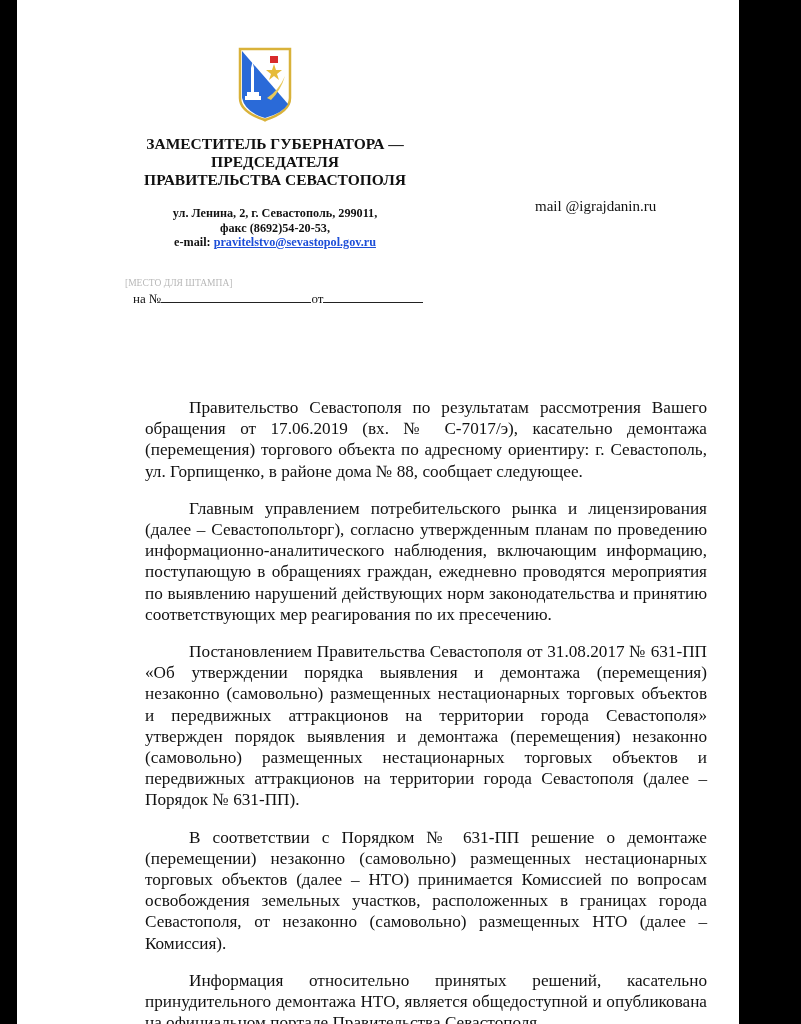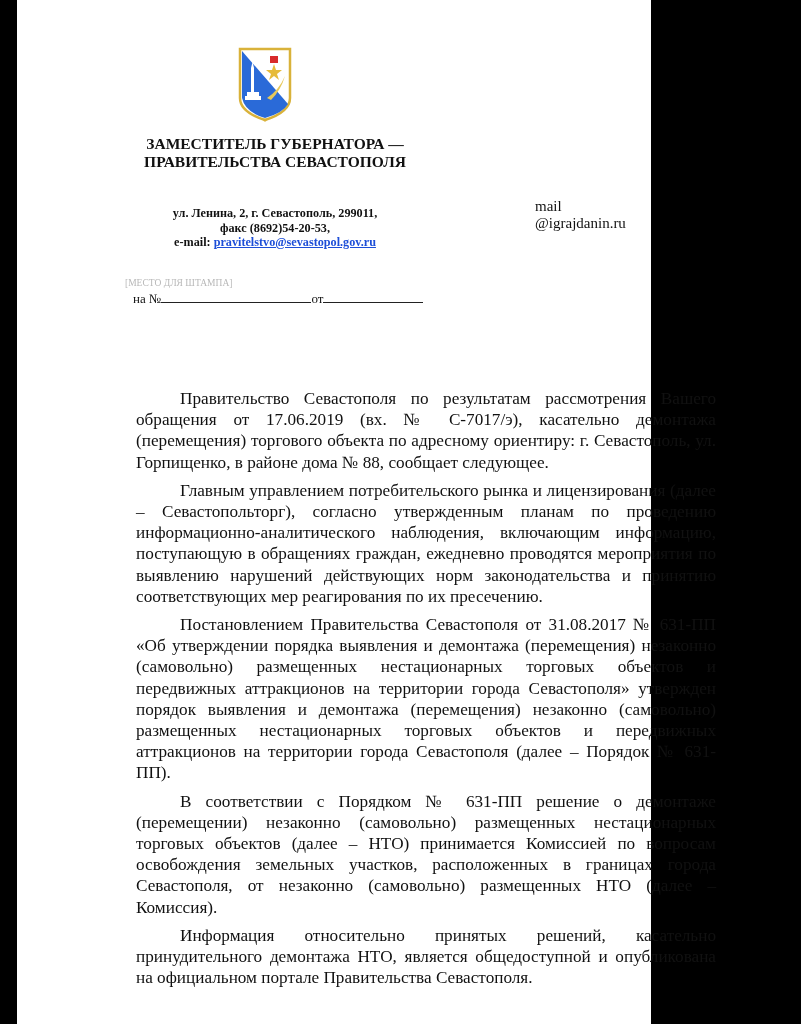--- a/index.html
+++ b/index.html
@@ -4,21 +4,21 @@
 <style>
   html, body { margin: 0; padding: 0; }
   body {
     width: 801px; height: 1024px; overflow: hidden;
     background: #000;
     position: relative;
     font-family: "Liberation Serif", serif;
     color: #111;
   }
   .page {
-    position: absolute; left: 17px; top: 0; width: 634px; height: 1024px;
+    position: absolute; left: 17px; top: 0; width: 722px; height: 1024px;
     background: #fff;
   }
   .arms {
     position: absolute; left: 220px; top: 46px; width: 56px; height: 78px;
   }
   .heading {
     position: absolute; left: 108px; top: 135px; width: 300px;
     text-align: center; font-weight: bold; font-size: 15.5px; line-height: 18px;
   }
   .contacts {
@@ -34,21 +34,21 @@
     position: absolute; left: 108px; top: 278px; font-size: 9.5px; color: #b8b8b8;
   }
   .refline {
     position: absolute; left: 116px; top: 291px; font-size: 13px;
   }
   .refline .blank { display: inline-block; border-bottom: 1px solid #222; vertical-align: baseline; height: 11px; }
   .body-text {
     position: absolute; left: 112px; top: 381px; width: 594px;
     font-size: 17.2px; line-height: 21.2px; text-align: justify;
   }
-  .body-text p { margin: 7px; text-indent: 44px; }
+  .body-text p { margin: 16px; text-indent: 44px; }
 </style>
 </head>
 <body>
 
 <div class="page">
 
   <svg class="arms" viewBox="0 0 56 78">
     <path d="M3 3 H53 V52 Q53 66 28 74 Q3 66 3 52 Z" fill="#fff" stroke="#d9b23a" stroke-width="2.5"></path>
     <path d="M5 5 L51 58 Q46 67 28 72 Q8 66 5 52 Z" fill="#2a6ad8"></path>
     <rect x="33" y="10" width="8" height="7" fill="#d82a2a"></rect>
@@ -56,20 +56,21 @@
     <path d="M30 52 Q42 44 48 30 Q44 44 34 54 Z" fill="#e6c85a"></path>
     <rect x="14" y="22" width="3" height="24" fill="#fff"></rect>
     <rect x="10" y="46" width="12" height="4" fill="#fff"></rect>
     <rect x="8" y="50" width="16" height="4" fill="#fff"></rect>
     <polygon points="15.5,16 17,22 14,22" fill="#fff"></polygon>
     <circle cx="28" cy="74" r="1.5" fill="#d9b23a"></circle>
   </svg>
 
   <div class="heading">
     <div>ЗАМЕСТИТЕЛЬ ГУБЕРНАТОРА —</div>
+    <div>ПРЕДСЕДАТЕЛЯ</div>
     <div>ПРАВИТЕЛЬСТВА СЕВАСТОПОЛЯ</div>
   </div>
 
   <div class="contacts">
     <div>ул. Ленина, 2, г. Севастополь, 299011,</div>
     <div>факс (8692)54-20-53,</div>
     <div>
       <span>e-mail: </span><a>pravitelstvo@sevastopol.gov.ru</a>
     </div>
   </div>

